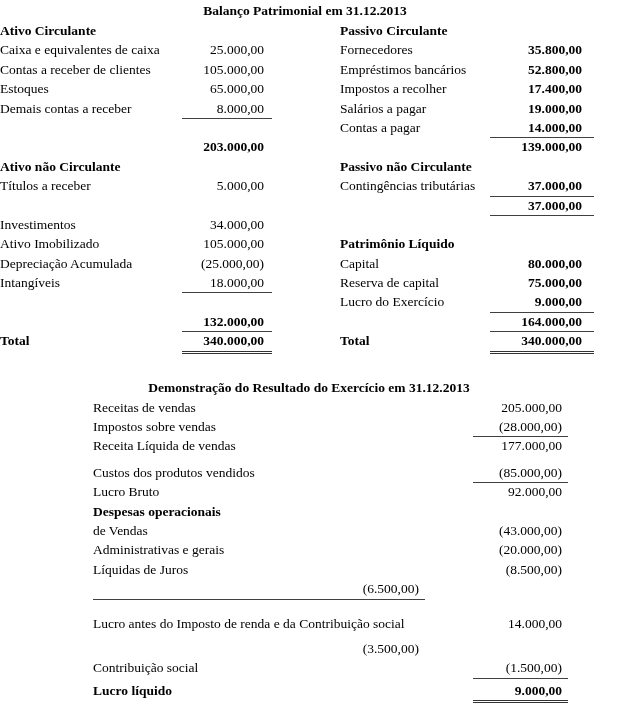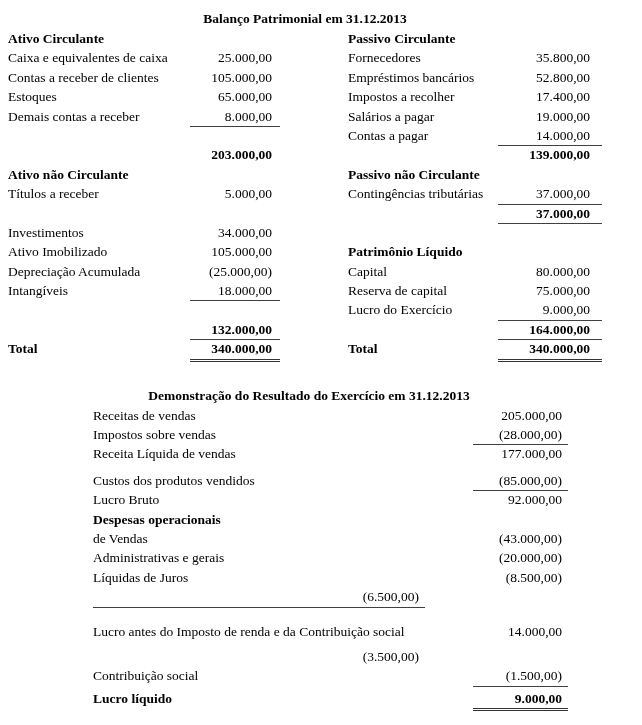--- a/index.html
+++ b/index.html
@@ -8,33 +8,33 @@
     width: 642px; height: 725px;
     font-family: "Liberation Serif", "DejaVu Serif", serif;
     font-size: 13.5px; color: #000000;
     overflow: hidden;
   }
   .wrap { width: 610px; }
   .title {
     font-weight: bold; text-align: center;
     height: 21px; line-height: 21px; white-space: nowrap;
   }
-  #bp-title  { margin-top: 8px; }
+  #bp-title  { margin-top: 0; }
   #dre-title { margin-top: 26px; padding-left: 8px; }
-  .bp  { margin-left: 8px; }
+  .bp  { }
   .dre { margin-left: 93px; }
   .bp-row  { display: grid; grid-template-columns: 182px 90px 68px 150px 104px; height: 19.4px; }
   .dre-row { display: grid; grid-template-columns: 332px 95px; height: 19.4px; gap: 48px; }
   .cell { line-height: 19.4px; white-space: nowrap; height: 100%; }
   .val  { text-align: right; }
   .bp-row .lv  { padding-right: 8px; }
   .bp-row .rv  { padding-right: 12px; }
   .dre-row .val { padding-right: 6px; }
   .rl { grid-column: 4; }
-  .rv { grid-column: 5; }
+  .rv { grid-column: 5; font-weight: bold; }
   .b  { font-weight: bold; }
   .u  { border-bottom: 1px solid #404040; }
   .uu { border-bottom: 3px double #333333; }
   .sp3 { height: 3px; } .sp6 { height: 6px; } .sp7 { height: 7px; } .sp15 { height: 15px; }
 </style>
 </head>
 <body>
 
 <div class="wrap">
 

